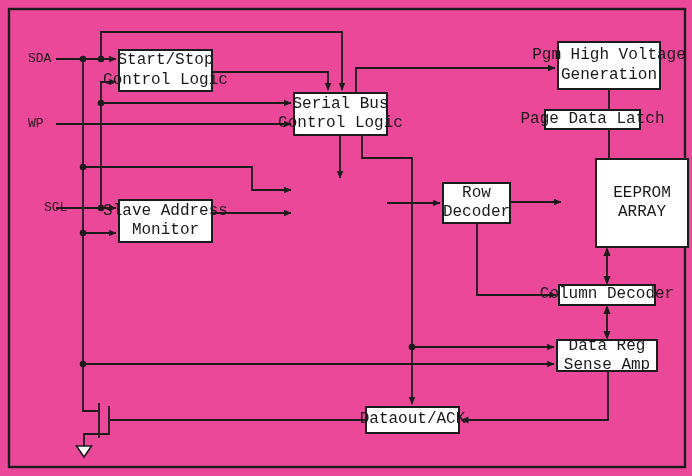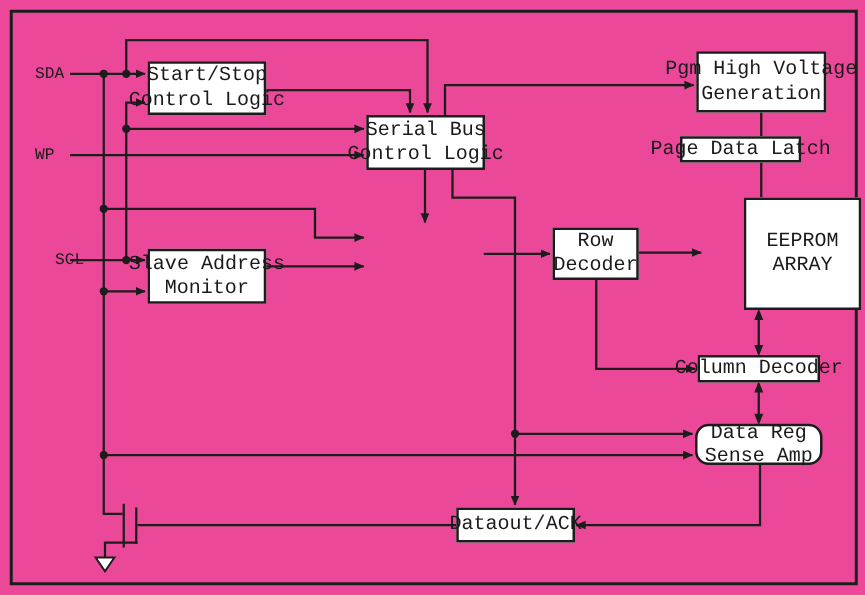--- a/index.html
+++ b/index.html
@@ -127,21 +127,21 @@
 
   <div class="blk" style="left:563px;top:158px;width:94px;height:90px;margin-left:32px;">
     <span>EEPROM</span>
     <span>ARRAY</span>
   </div>
 
   <div class="blk" style="left:558px;top:284px;width:98px;height:22px;">
     <span>Column Decoder</span>
   </div>
 
-  <div class="blk" style="left:556px;top:339px;width:102px;height:33px;line-height:1.15;border-radius:11px;">
+  <div class="blk" style="left:556px;top:339px;width:102px;height:33px;line-height:1.15;">
     <span>Data Reg</span>
     <span>Sense Amp</span>
   </div>
 
   <div class="blk" style="left:365px;top:406px;width:95px;height:28px;">
     <span>Dataout/ACK</span>
   </div>
 
 </div>
 

